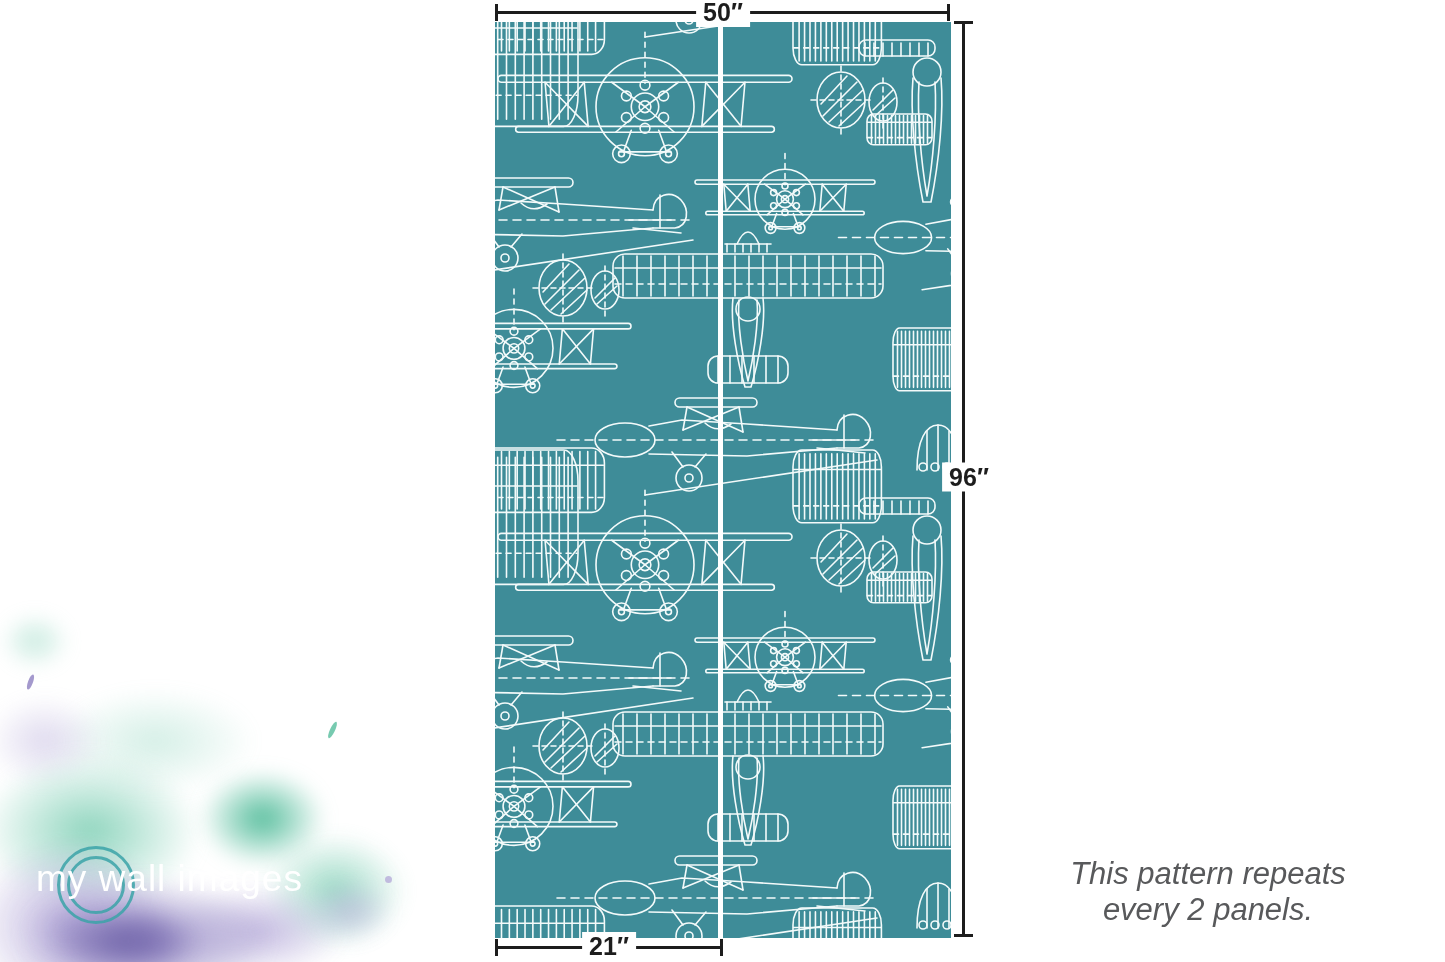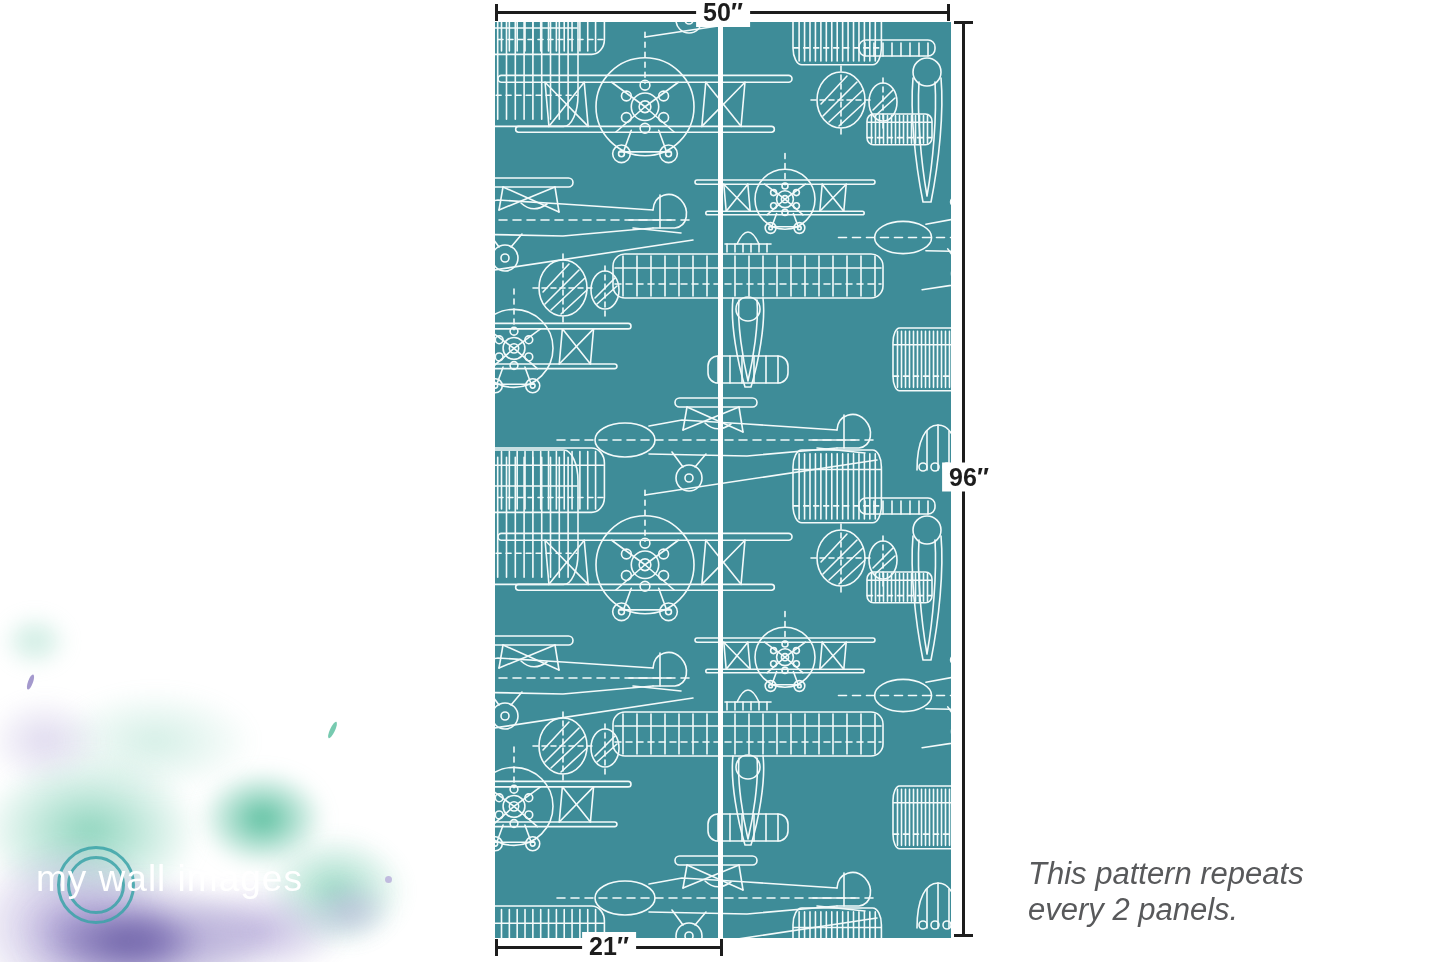--- a/index.html
+++ b/index.html
@@ -25,21 +25,21 @@
   #dim-right-line{left:962px;top:22px;width:3px;height:915px;}
   #dim-right-tick-t{left:954px;top:21px;width:19px;height:3px;}
   #dim-right-tick-b{left:954px;top:934px;width:19px;height:3px;}
   #dim-right-label{left:969px;top:477px;transform:translate(-50%,-50%);text-align:right;}
   #dim-bottom-line{left:497px;top:946px;width:226px;height:3px;}
   #dim-bottom-tick-l{left:495px;top:939px;width:3px;height:17px;}
   #dim-bottom-tick-r{left:720px;top:939px;width:3px;height:17px;}
   #dim-bottom-label{left:609px;top:932px;transform:translateX(-50%);}
 
   
-  .caption{position:absolute;left:1028px;top:856px;width:360px;
+  .caption{position:absolute;left:1028px;top:856px;width:360px;text-align:center;
            font-style:italic;color:var(--caption-text);font-size:31px;line-height:1.17;}
 
   
   .watercolor{position:absolute;left:0;top:536px;width:460px;height:402px;pointer-events:none;padding-left:28px;}
   .wc{position:absolute;border-radius:50%;filter:blur(9px);}
   .wc1{left:-60px;top:190px;width:300px;height:210px;background:radial-gradient(closest-side,var(--wc-mint),transparent 74%);}
   .wc2{left:-70px;top:270px;width:280px;height:240px;background:radial-gradient(closest-side,var(--wc-lavender),transparent 72%);opacity:.95;}
   .wc3{left:-20px;top:320px;width:330px;height:170px;background:radial-gradient(closest-side,var(--wc-purple),transparent 75%);}
   .wc4{left:175px;top:215px;width:175px;height:135px;background:radial-gradient(closest-side,var(--wc-mint-deep),transparent 72%);}
   .wc5{left:235px;top:275px;width:200px;height:160px;background:radial-gradient(closest-side,var(--wc-mint),transparent 72%);opacity:.9;}

